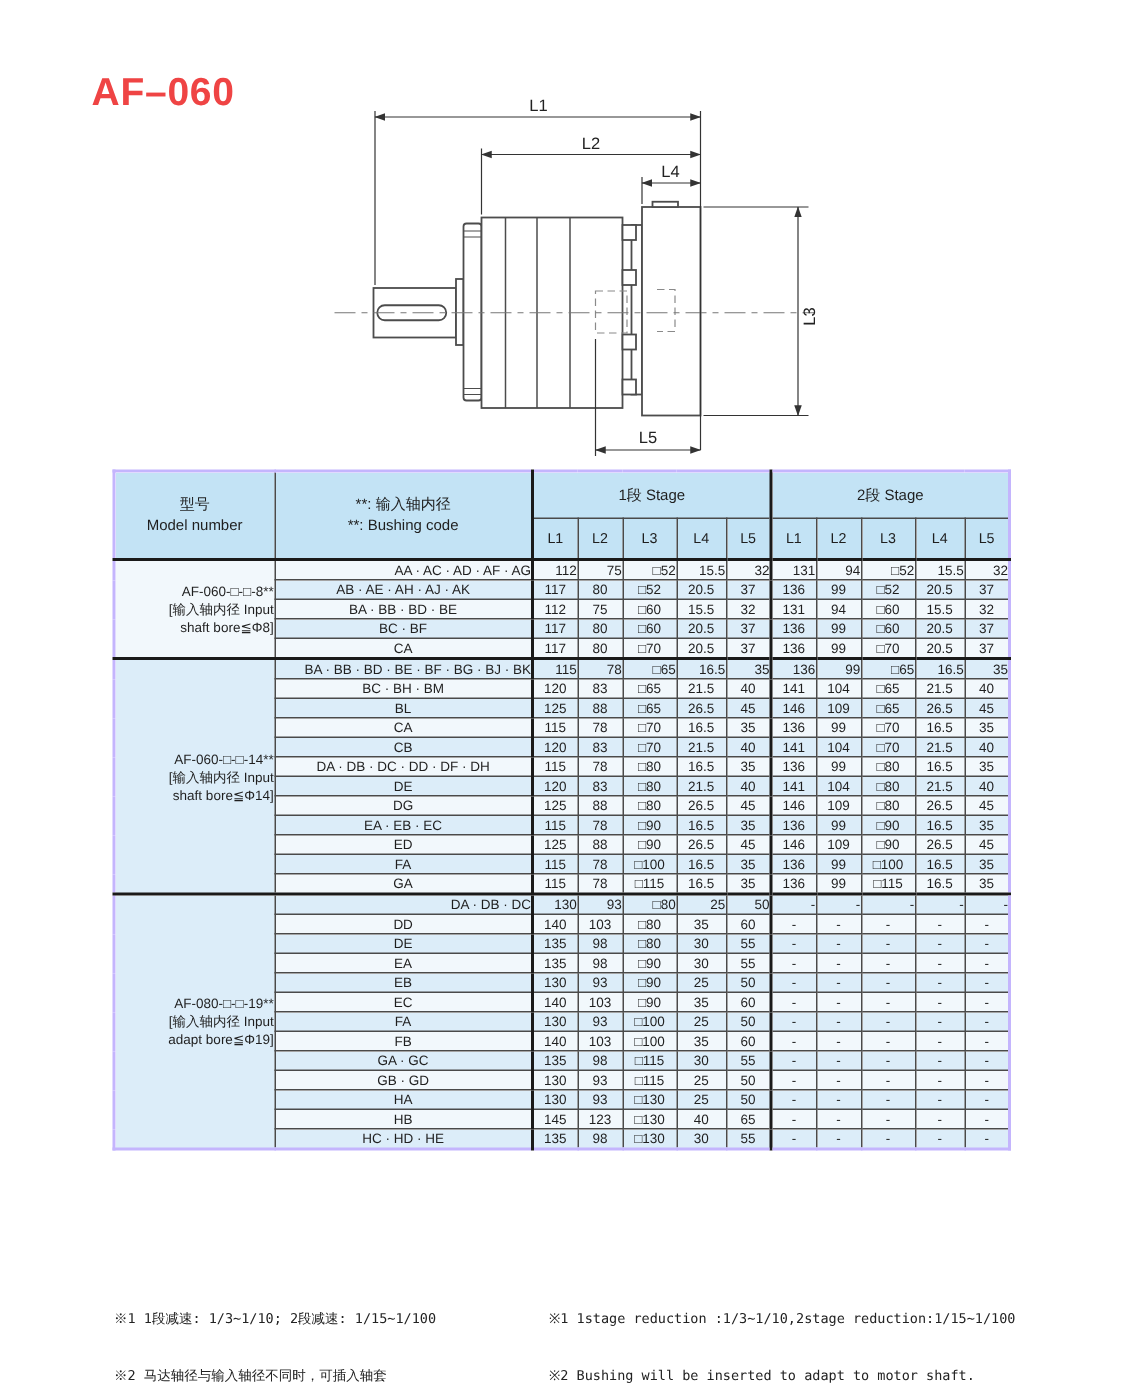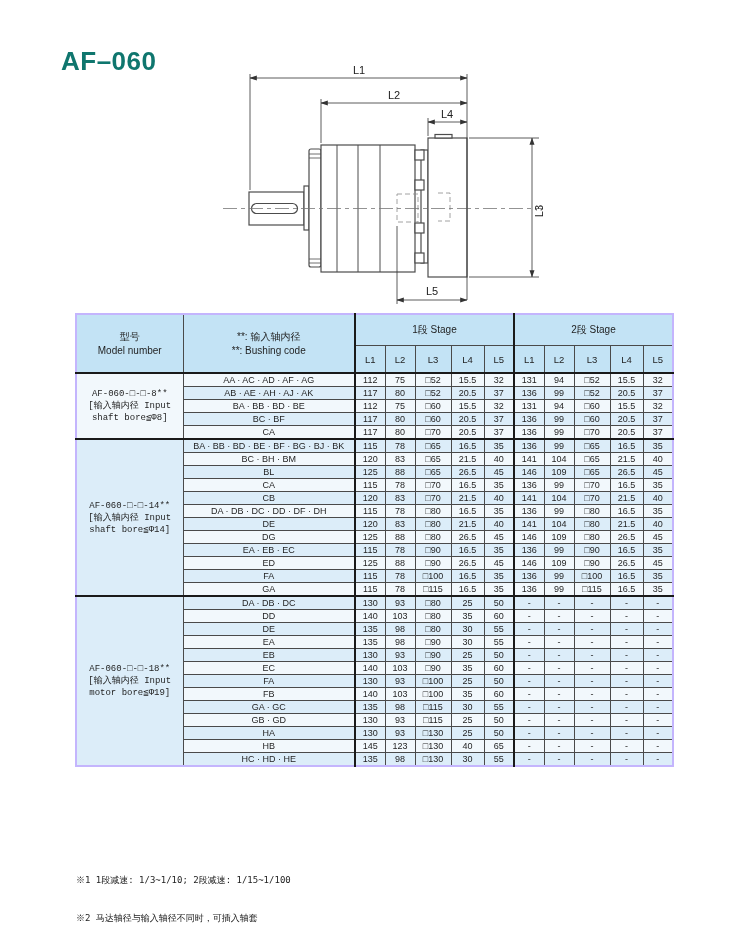--- a/index.html
+++ b/index.html
@@ -2,21 +2,21 @@
 <html><head>
 <meta charset="utf-8">
 <style>
   html,body{margin:0;padding:0;}
   body{
     position:relative;width:750px;height:927px;background:#ffffff;
     font-family:"Liberation Sans",sans-serif;color:#1f1f1f;overflow:hidden;
   }
   .page-title{
     position:absolute;left:61px;top:46px;font-size:26px;font-weight:bold;
-    letter-spacing:.5px;color:#0f766e;
+    letter-spacing:.5px;color:#ef4444;
   }
   #drawing{position:absolute;left:205px;top:50px;}
   .dim-label{font-size:11px;fill:#222;font-family:"Liberation Sans",sans-serif;}
 
   .dim-table{
     position:absolute;left:75px;top:313px;width:597px;table-layout:fixed;
     border-collapse:collapse;border:2px solid #c4b5fd;
   }
   .dim-table th,.dim-table td{
     border:1px solid #4a4a4a;text-align:center;padding:0;overflow:hidden;white-space:nowrap;
@@ -24,25 +24,25 @@
   .dim-table thead th{background:#c3e3f5;font-weight:normal;}
   .head-row1 th{height:30px;}
   .model-head .cn,.adapter-head .cn{font-size:10px;line-height:14px;}
   .model-head .en,.adapter-head .en{font-size:10px;line-height:13px;}
   .stage-head{font-size:10px;margin-left:26px;}
   .dims-row th{height:26px;font-size:9.5px;border-bottom:2px solid #1a1a1a;}
   .dim-table tbody td{height:12px;font-size:9px;line-height:12px;}
   tr.even td{background:#f2f8fc;}
   tr.odd td{background:#dcedf9;}
   td.model-cell{
-    background:#c3e3f5;font-family:Liberation Mono, monospace;
+    background:#c3e3f5;font-family:Liberation Sans, sans-serif;
     font-size:8px;line-height:10.5px;vertical-align:middle;
   }
   .thick-left{border-left:2px solid #1a1a1a !important;}
-  tr.group-start td{border-top:2px solid #1a1a1a;}
+  tr.group-start td{border-top:2px solid #1a1a1a;text-align:right;}
   .footnote{
     position:absolute;top:849px;font-family:"DejaVu Sans Mono",monospace;
     font-size:9px;line-height:12.5px;color:#222;white-space:pre;
   }
   #fn-cn{left:76px;}
   #fn-en{left:366px;}
 </style>
 </head>
 <body>
 
@@ -367,23 +367,23 @@
         <td>16.5</td>
         <td>35</td>
         <td class="thick-left">136</td>
         <td>99</td>
         <td>□115</td>
         <td>16.5</td>
         <td>35</td>
       </tr>
       <tr class="odd group-start">
         <td class="model-cell" rowspan="13">
-          <div>AF-060-□-□-18**</div>
+          <div>AF-080-□-□-19**</div>
           <div>[输入轴内径 Input</div>
-          <div>motor bore≦Φ19]</div>
+          <div>adapt bore≦Φ19]</div>
         </td>
         <td class="code-cell">DA · DB · DC</td>
         <td class="thick-left">130</td>
         <td>93</td>
         <td>□80</td>
         <td>25</td>
         <td>50</td>
         <td class="thick-left">-</td>
         <td>-</td>
         <td>-</td>
@@ -547,13 +547,15 @@
         <td>-</td>
       </tr>
     </tbody>
 </table>
 
 <div class="footnote" id="fn-cn">
   <div>※1 1段减速: 1/3~1/10; 2段减速: 1/15~1/100</div>
   <div>※2 马达轴径与输入轴径不同时，可插入轴套</div>
 </div>
 <div class="footnote" id="fn-en">
+  <div>※1 1stage reduction :1/3~1/10,2stage reduction:1/15~1/100</div>
+  <div>※2 Bushing will be inserted to adapt to motor shaft.</div>
 </div>
 
 </body></html>

